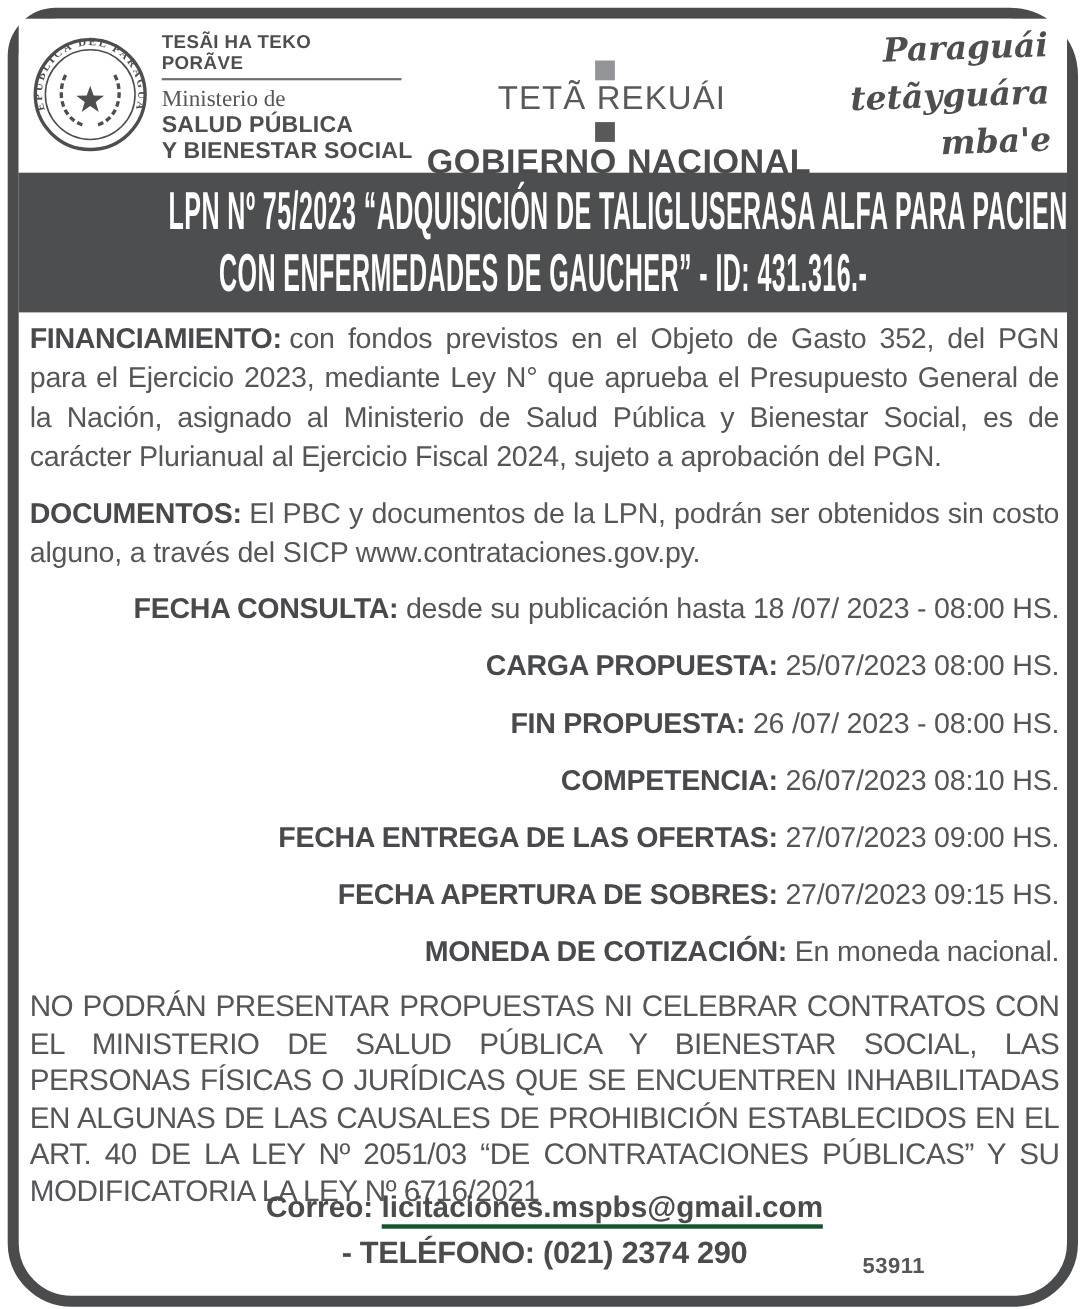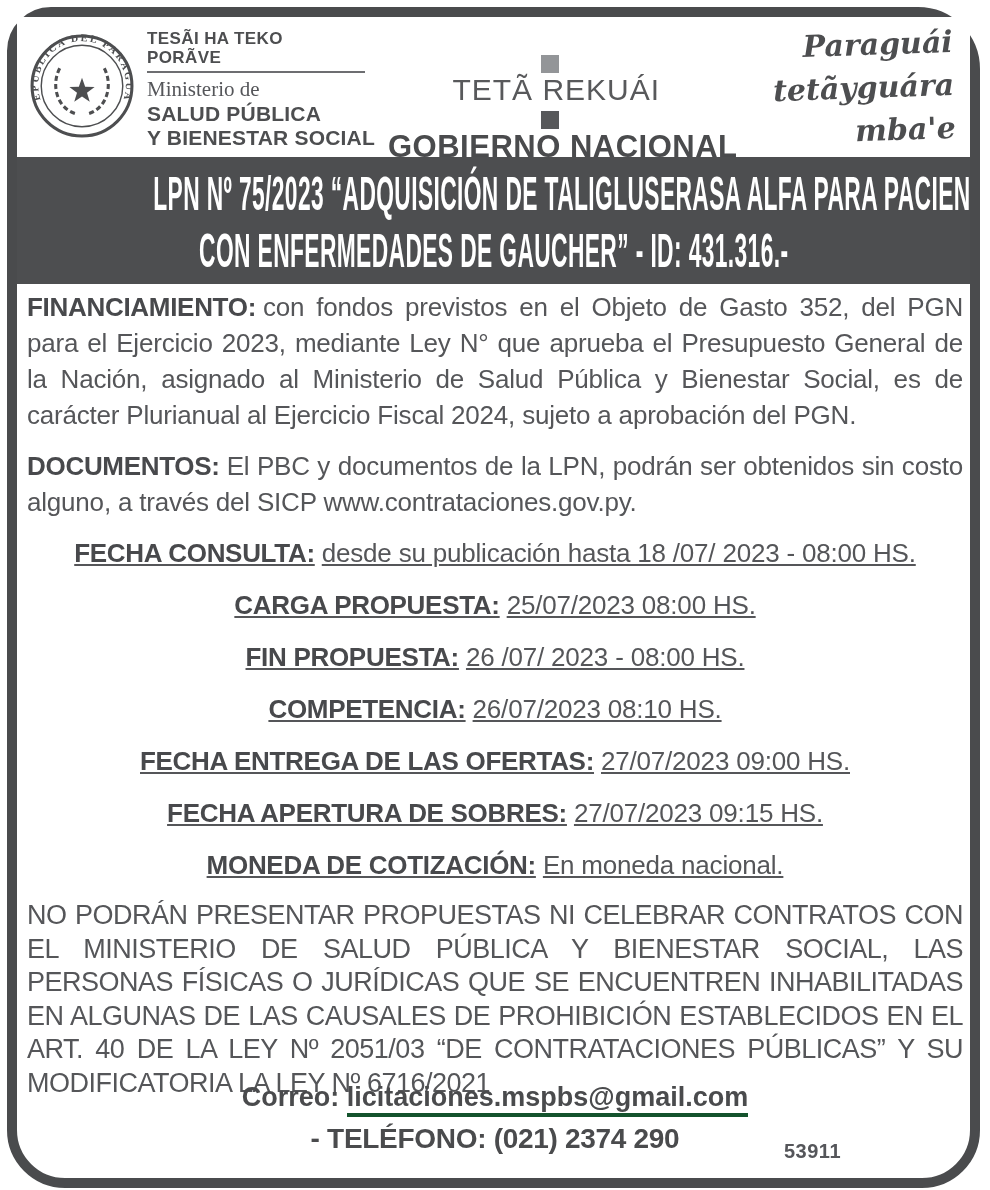--- a/index.html
+++ b/index.html
@@ -32,21 +32,21 @@
   .banner{position:absolute;left:17px;top:157px;width:953px;height:127px;background:#4d4e50;
           display:flex;flex-direction:column;justify-content:center;overflow:hidden;}
   .banner .bline{text-align:center;height:57px;line-height:57px;white-space:nowrap;}
   .banner .bline span{display:inline-block;color:#ffffff;font-weight:bold;font-size:30px;
           letter-spacing:.5px;transform:scale(0.76,1.62);transform-origin:center center;white-space:nowrap;}
   
   .body{position:absolute;left:27px;top:289px;width:936px;}
   .body p{margin:0 0 15px 0;font-size:26px;line-height:36px;letter-spacing:-0.2px;
           text-align:justify;color:#555659;}
   .body p .lbl{font-weight:bold;color:#48494c;margin-right:7px;letter-spacing:-0.3px;}
-  .body p.single{text-align:center;margin-bottom:16px;text-decoration:underline;}
+  .body p.single{text-align:right;margin-bottom:16px;}
   .legal{margin-top:3px !important;font-size:27px !important;line-height:33.5px !important;
          letter-spacing:-0.5px !important;color:#55565a;}
   
   .footer{position:absolute;left:27px;top:1082px;width:936px;text-align:center;}
   .correo-line{font-size:27px;font-weight:bold;color:#4a4b4d;margin-bottom:10px;}
   .email{border-bottom:4px solid #14532d;padding-bottom:1px;}
   .phone-line{font-size:28px;font-weight:bold;color:#4a4b4d;letter-spacing:-0.3px;text-align:center;}
   .edition{position:absolute;left:784px;top:1140px;font-size:20px;font-weight:bold;
            letter-spacing:.5px;color:#55565a;}
 </style>

